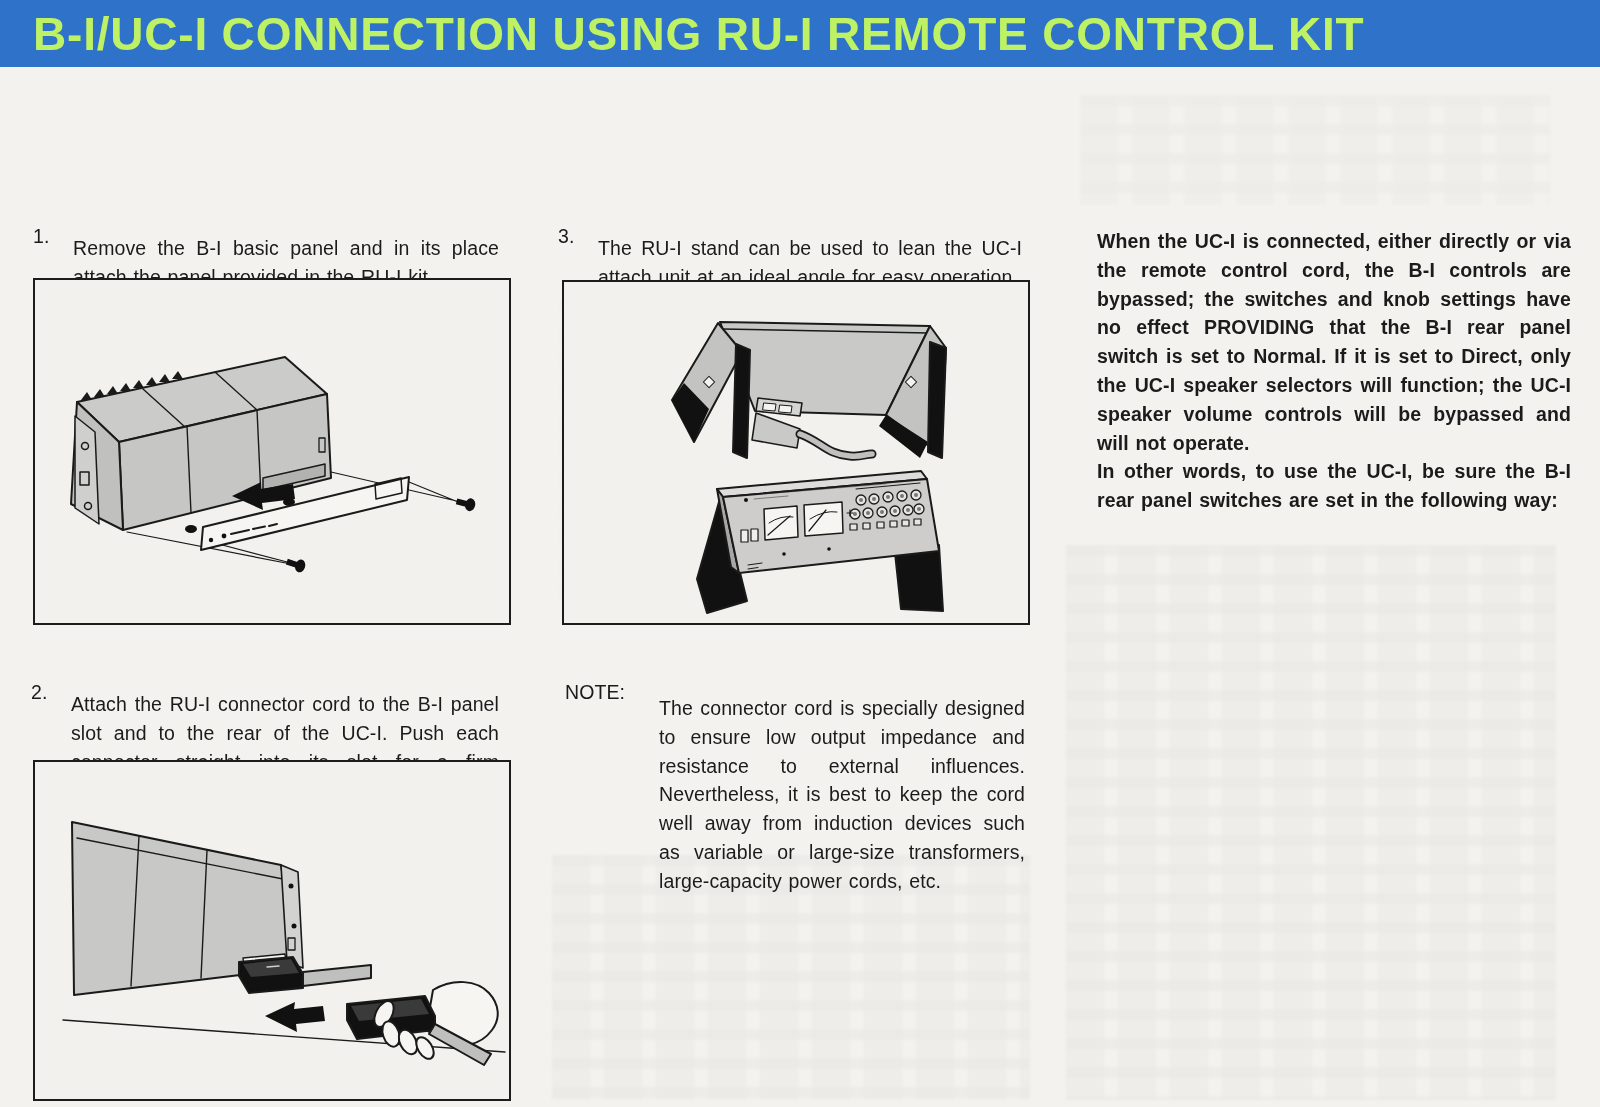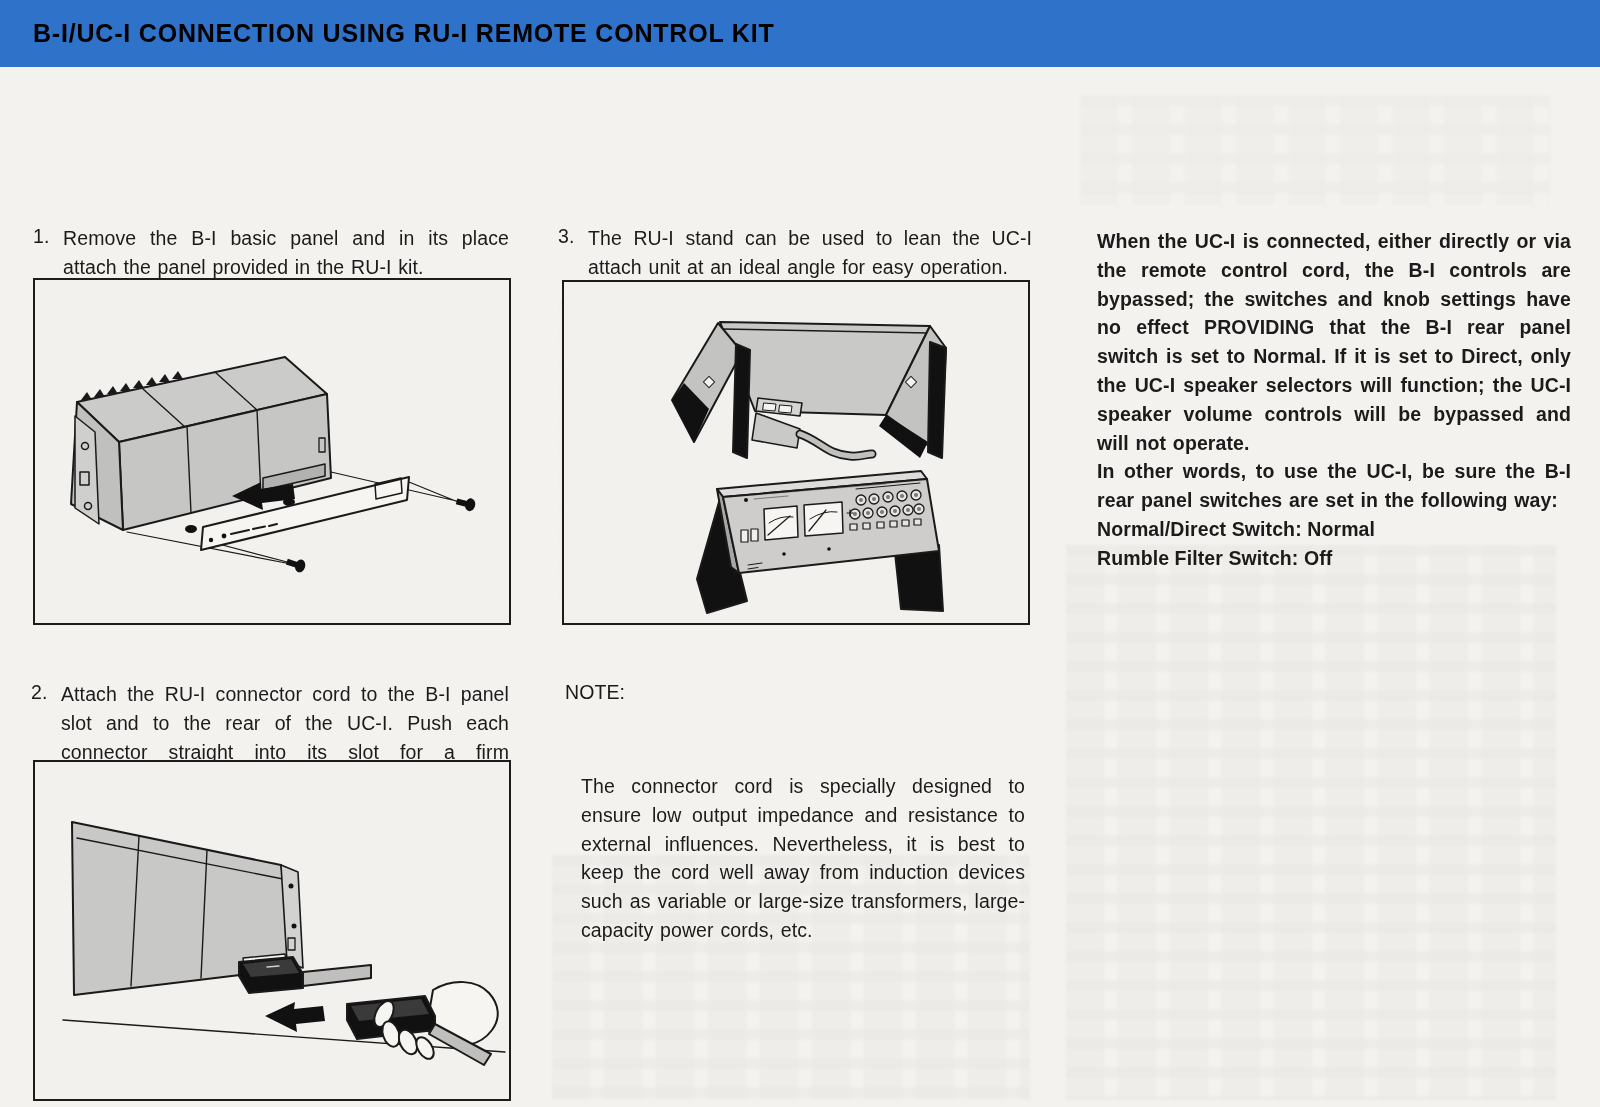--- a/index.html
+++ b/index.html
@@ -14,28 +14,28 @@
     background:var(--paper);
     font-family:"Liberation Sans",sans-serif;
     color:var(--ink);
   }
   .banner{
     position:absolute;left:0;top:0;width:1600px;height:67px;
     background:var(--banner-blue);
     display:flex;align-items:center;padding-left:33px;
   }
   .banner h1{
-    margin:0;color:#000000;font-size:25px;font-weight:700;
+    margin:0;color:#bef264;font-size:46px;font-weight:700;
     letter-spacing:.8px;white-space:nowrap;
   }
   .txt{font-size:19.5px;line-height:28.8px;letter-spacing:.1px;}
   .jt{text-align:justify;word-spacing:1.2px;}
   .step{position:absolute;display:flex;}
   .step .num{flex:0 0 28px;}
-  .step p{margin:2px;flex:1;}
+  .step p{margin:12px;flex:1;}
   .figbox{
     position:absolute;border:2px solid #1c1c1c;background:#f2f1ee;
     margin:0;padding:0;
   }
   .figbox svg{display:block;width:100%;height:100%;}
   .note{position:absolute;display:flex;}
   .note .lbl{flex:0 0 78px;}
   .note p{margin:16px;flex:1;}
   .col3{position:absolute;left:1097px;top:227px;width:474px;}
   .col3 p{margin:0;font-weight:bold;}
@@ -248,25 +248,21 @@
         <circle cx="182" cy="218" r="2" fill="#111" stroke="none"></circle>
         <path d="M190,217 l34,-3" stroke-width="0.8" opacity="0.6"></path>
         <circle cx="220" cy="272" r="1.8" fill="#111" stroke="none"></circle>
         <circle cx="265" cy="267" r="1.8" fill="#111" stroke="none"></circle>
         <path d="M184,283 l14,-2 M184,287 l10,-1.5" stroke-width="1"></path>
       </g>
     </g>
   </svg>
 </figure>
 
-<div class="note txt" style="left:565px;top:678px;width:476px;flex-direction:column;">
+<div class="note txt" style="left:565px;top:678px;width:476px;">
   <span class="lbl">NOTE:</span>
   <p class="jt">The connector cord is specially designed to ensure low output impedance and resistance to external influences. Nevertheless, it is best to keep the cord well away from induction devices such as variable or large-size transformers, large-capacity power cords, etc.</p>
 </div>
 
 <div class="col3 txt">
   <p class="jt">When the UC-I is connected, either directly or via the remote control cord, the B-I controls are bypassed; the switches and knob settings have no effect PROVIDING that the B-I rear panel switch is set to Normal.  If it is set to Direct, only the UC-I speaker selectors will function; the UC-I speaker volume controls will be bypassed and will not operate.</p>
   <p class="jt">In other words, to use the UC-I, be sure the B-I rear panel switches are set in the following way:</p>
-  <div class="settings">
-    <p>Normal/Direct Switch: Normal</p>
-    <p>Rumble Filter Switch: Off</p>
-  </div>
 </div>
 
 </body></html>

